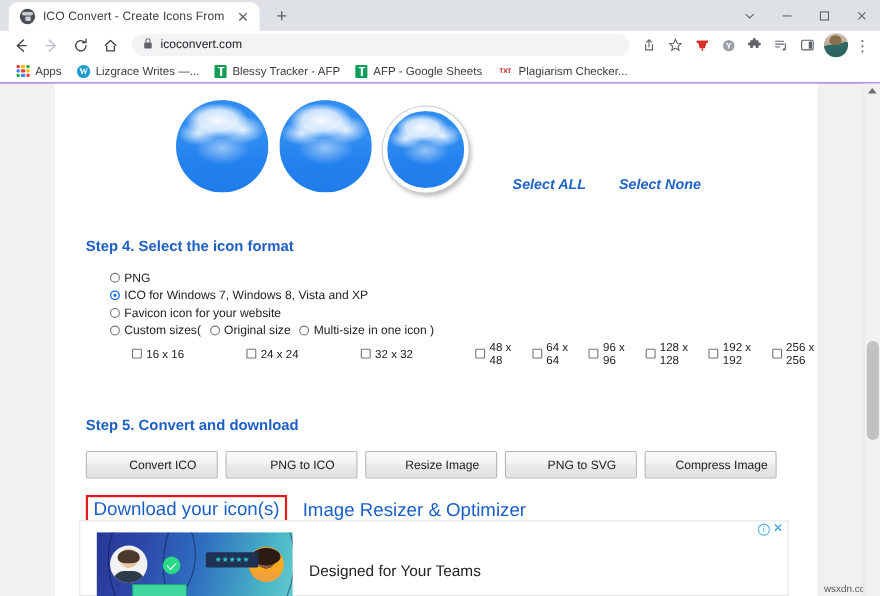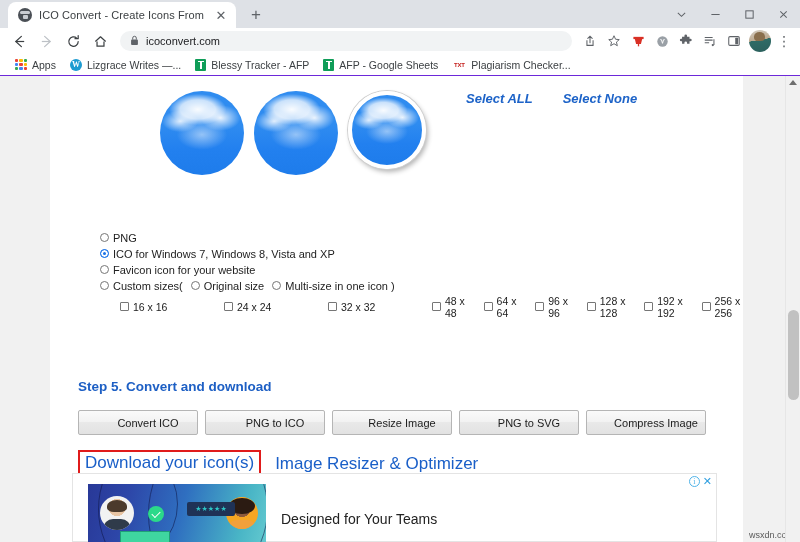--- a/index.html
+++ b/index.html
@@ -136,21 +136,21 @@
   }
   .page-sheet {
     position:absolute; left:50px; top:0; width:693px;
     min-height:466px; background:#fff;
   }
   .content { position:relative; width:693px; }
 
   
   .preview-row {
     position:absolute; left:110px; top:15px;
-    display:flex; align-items:flex-start;
+    display:flex; align-items:flex-end;
   }
   .cloud {
     width: 84px; height: 84px; border-radius: 50%;
     background:
       radial-gradient(ellipse 55% 30% at 45% 22%, rgba(255,255,255,.97) 0%, rgba(255,255,255,.75) 38%, rgba(255,255,255,0) 62%),
       radial-gradient(ellipse 34% 22% at 72% 32%, rgba(255,255,255,.9) 0%, rgba(255,255,255,0) 70%),
       radial-gradient(ellipse 30% 18% at 24% 36%, rgba(255,255,255,.85) 0%, rgba(255,255,255,0) 72%),
       radial-gradient(ellipse 40% 24% at 50% 52%, rgba(255,255,255,.5) 0%, rgba(255,255,255,0) 75%),
       linear-gradient(180deg,#2f8cf0 0%, #2f8cf0 40%, #2280ef 70%, #1e7ceb 100%);
     margin-right: 10px; flex:0 0 auto;
@@ -462,20 +462,21 @@
 
         <div class="preview-row">
           <div class="cloud"></div>
           <div class="cloud"></div>
           <div class="cloud selected"></div>
           <a class="sel-link">Select ALL</a>
           <a class="sel-link">Select None</a>
         </div>
 
         <div class="step4">
+          <div class="step-title">Step 4. Select the icon format</div>
 
           <div class="radio-list">
             <div class="radio-row">
               <span class="radio"></span>
               <span>PNG</span>
             </div>
             <div class="radio-row">
               <span class="radio checked"></span>
               <span>ICO for Windows 7, Windows 8, Vista and XP</span>
             </div>

